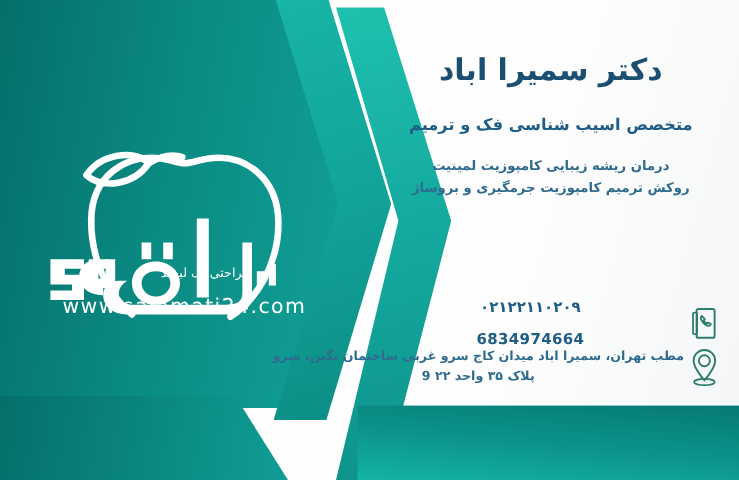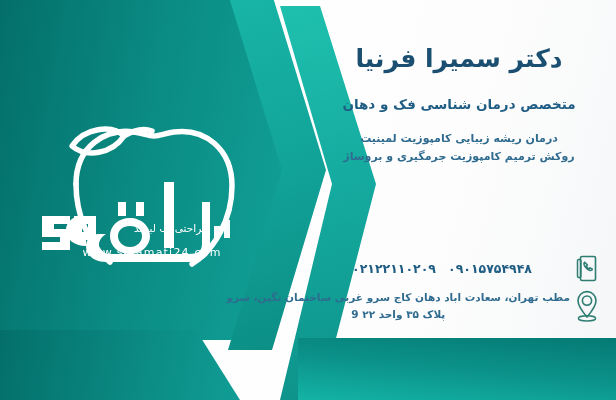--- a/index.html
+++ b/index.html
@@ -100,23 +100,23 @@
     top: 98px;
     width: 252px;
     height: 180px;
   }
   .logo-svg { display: block; }
   .logo-url {
     position: absolute;
     left: 52px;
     top: 246px;
     width: 200px;
-    text-align: center;
+    text-align: left;
     color: #ffffff;
-    font-size: 11px;
+    font-size: 17px;
     letter-spacing: 1.2px;
     font-family: "DejaVu Sans", sans-serif;
   }
 
   
   .right-col {
     position: absolute;
     left: 300px;
     top: 0;
     width: 316px;
@@ -199,20 +199,21 @@
     color: #1f5d84;
     font-weight: bold;
   }
   .phones {
     font-size: 12.5px;
     letter-spacing: 0.3px;
     display: flex;
     gap: 12px;
     justify-content: center;
     direction: ltr;
+    flex-direction: column;
   }
   .phones span { direction: rtl; }
   .addr-text {
     font-size: 10.5px;
     line-height: 1.6;
     color: #2f6b8f;
   }
   .addr-text div { white-space: nowrap; }
 </style>
 </head>
@@ -273,23 +274,23 @@
     </svg>
 
     <div style="position:absolute; left:120px; top:124px; width:110px; text-align:left;
                 color:#ffffff; font-size:10.5px; letter-spacing:1.5px; direction:rtl;">براحتی یک لبخند</div>
   </div>
 
   <div class="logo-url">www.salamati24.com</div>
 
   <div class="right-col">
 
-    <div class="doc-name">دکتر سمیرا فرنیا</div>
-
-    <div class="specialty">متخصص درمان شناسی فک و دهان</div>
+    <div class="doc-name">دکتر سمیرا اباد</div>
+
+    <div class="specialty">متخصص اسیب شناسی فک و ترمیم</div>
 
     <div class="services">
       <div>درمان ریشه زیبایی کامپوزیت لمینیت</div>
       <div>روکش ترمیم کامپوزیت جرمگیری و بروساژ</div>
     </div>
 
     <div class="divider"></div>
   </div>
 
   <div class="contact-row row-phone">
@@ -297,34 +298,34 @@
       <svg width="22" height="27" viewBox="0 0 22 27">
         <rect x="4.5" y="1.5" width="15" height="24" rx="1.6" fill="none" stroke="#2d7d72" stroke-width="1.6"></rect>
         <rect x="1.5" y="4.5" width="3.4" height="18" rx="1.2" fill="none" stroke="#2d7d72" stroke-width="1.5"></rect>
         <path d="M8.8 7.2 c-1.1 0.9 -1 2.6 0.2 4.4 c1.3 2 3.4 3.6 5 3.9 c1.3 0.2 2.2 -0.4 2.4 -1.4
                  l-2.3 -1.3 l-1.2 1 c-0.9 -0.5 -2 -1.7 -2.5 -2.7 l1 -1.1 Z" fill="none" stroke="#2d7d72" stroke-width="1.5" stroke-linejoin="round"></path>
       </svg>
     </div>
     <div class="c-text">
       <div class="phones">
         <span>۰۲۱۲۲۱۱۰۲۰۹</span>
-        <span>۰۹۰۱۵۷۵۴۹۴۸</span>
+        <span>6834974664</span>
       </div>
     </div>
   </div>
 
   <div class="contact-row row-addr">
     <div class="c-icon">
       <svg width="26" height="32" viewBox="0 0 26 32">
         <path d="M13 1.6 c-5 0 -9 4 -9 9 c0 6.2 9 16.4 9 16.4 s9 -10.2 9 -16.4 c0 -5 -4 -9 -9 -9 Z" fill="none" stroke="#2d7d72" stroke-width="1.6"></path>
         <circle cx="13" cy="10.6" r="4.6" fill="none" stroke="#2d7d72" stroke-width="1.6"></circle>
         <ellipse cx="13" cy="28.4" rx="8.6" ry="2.6" fill="none" stroke="#2d7d72" stroke-width="1.4"></ellipse>
       </svg>
     </div>
     <div class="c-text addr-text">
-      <div>مطب تهران، سعادت اباد دهان کاج سرو غربی ساختمان نگین، سرو</div>
+      <div>مطب تهران، سمیرا اباد میدان کاج سرو غربی ساختمان نگین، سرو</div>
       <div>پلاک ۳۵ واحد ۲۲ 9</div>
     </div>
   </div>
 
   <div class="bottom-bar"></div>
 
 </div>
 
 </body></html>

